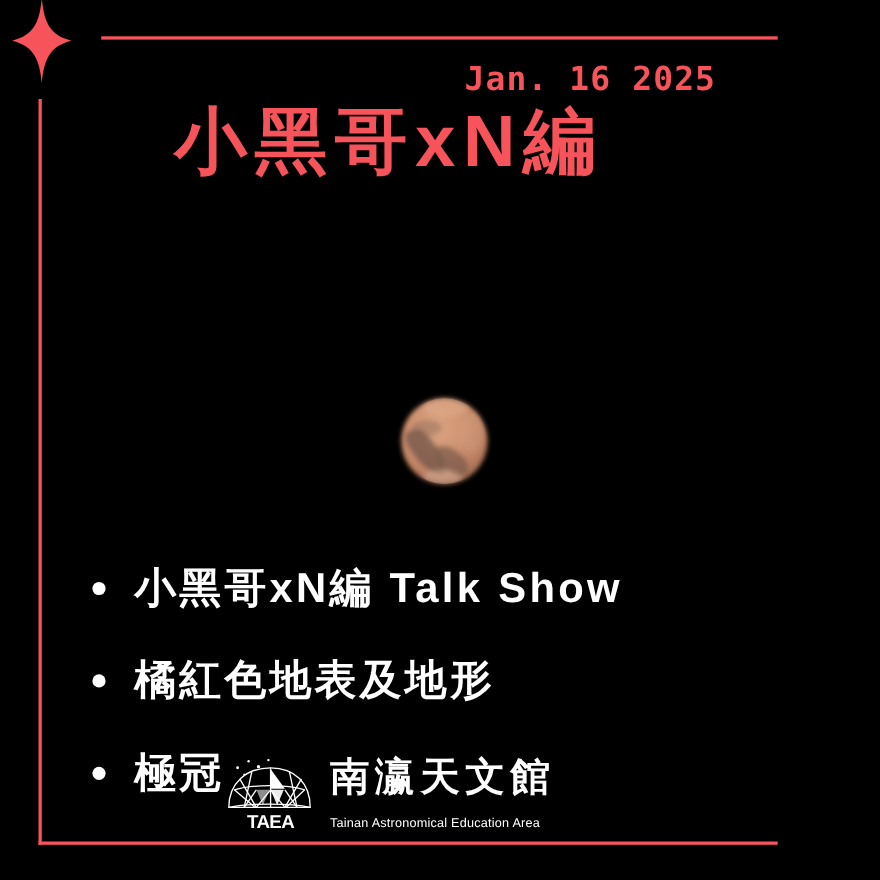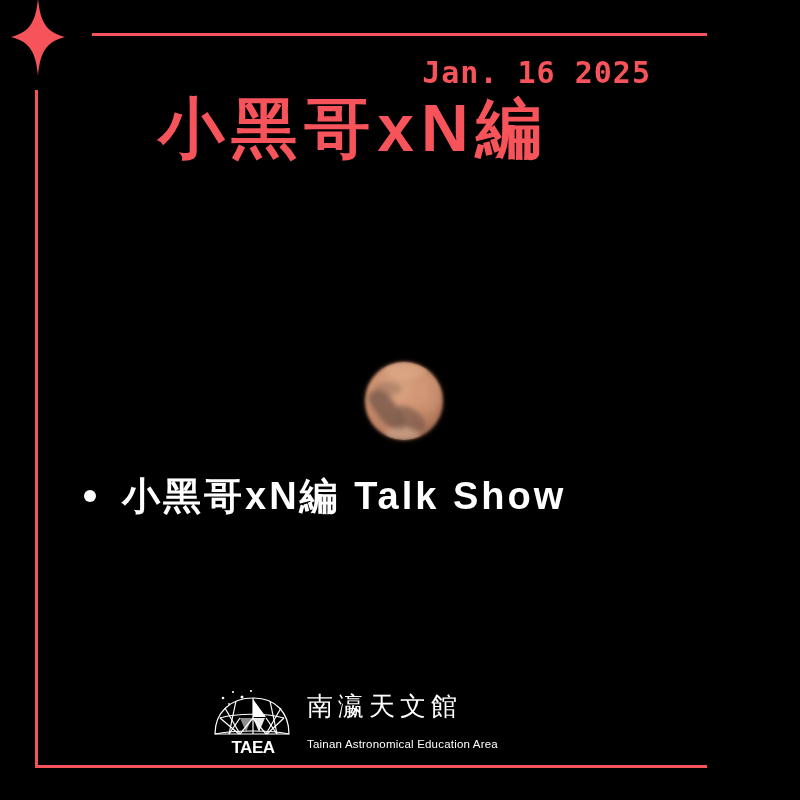--- a/index.html
+++ b/index.html
@@ -96,20 +96,21 @@
     position: absolute;
     left: 84px;
     top: 474px;
     width: 660px;
   }
   .bullet-row {
     display: flex;
     align-items: center;
     margin-bottom: 12px;
     color: #ffffff;
+    margin-top: 39px;
   }
   .bullet-dot {
     width: 12px;
     height: 12px;
     border-radius: 50%;
     background: #ffffff;
     flex: 0 0 12px;
     margin-right: 26px;
   }
   .bullet-text {
@@ -135,22 +136,22 @@
     height: 68px;
     position: relative;
     margin-right: 10px;
   }
   #logo-mark svg { display: block; width: 100%; height: 100%; }
   #logo-text {
     color: #ffffff;
     line-height: 1;
   }
   .logo-cn {
-    font-size: 26px;
-    font-weight: normal;
+    font-size: 36px;
+    font-weight: bold;
     letter-spacing: 5px;
     white-space: nowrap;
   }
   .logo-en {
     font-size: 11.5px;
     letter-spacing: 0.2px;
     margin-top: 20px;
     white-space: nowrap;
   }
 </style>
@@ -219,20 +220,28 @@
         <ellipse cx="86" cy="52" rx="10" ry="18" fill="#d7a584" opacity="0.3"></ellipse>
       </g>
     </svg>
   </div>
 
   <div id="bullets">
     <div class="bullet-row">
       <span class="bullet-dot"></span>
       <span class="bullet-text">小黑哥xN編 Talk Show</span>
     </div>
+    <div class="bullet-row">
+      <span class="bullet-dot"></span>
+      <span class="bullet-text">橘紅色地表及地形</span>
+    </div>
+    <div class="bullet-row">
+      <span class="bullet-dot"></span>
+      <span class="bullet-text">極冠</span>
+    </div>
   </div>
 
   <div id="logo">
     <div id="logo-mark">
       <svg viewBox="0 0 88 68" xmlns="http://www.w3.org/2000/svg">
 
         <g fill="#ffffff">
           <circle cx="14" cy="10" r="1.3"></circle>
           <circle cx="24" cy="4" r="1.1"></circle>
           <circle cx="33" cy="9" r="1.5"></circle>

